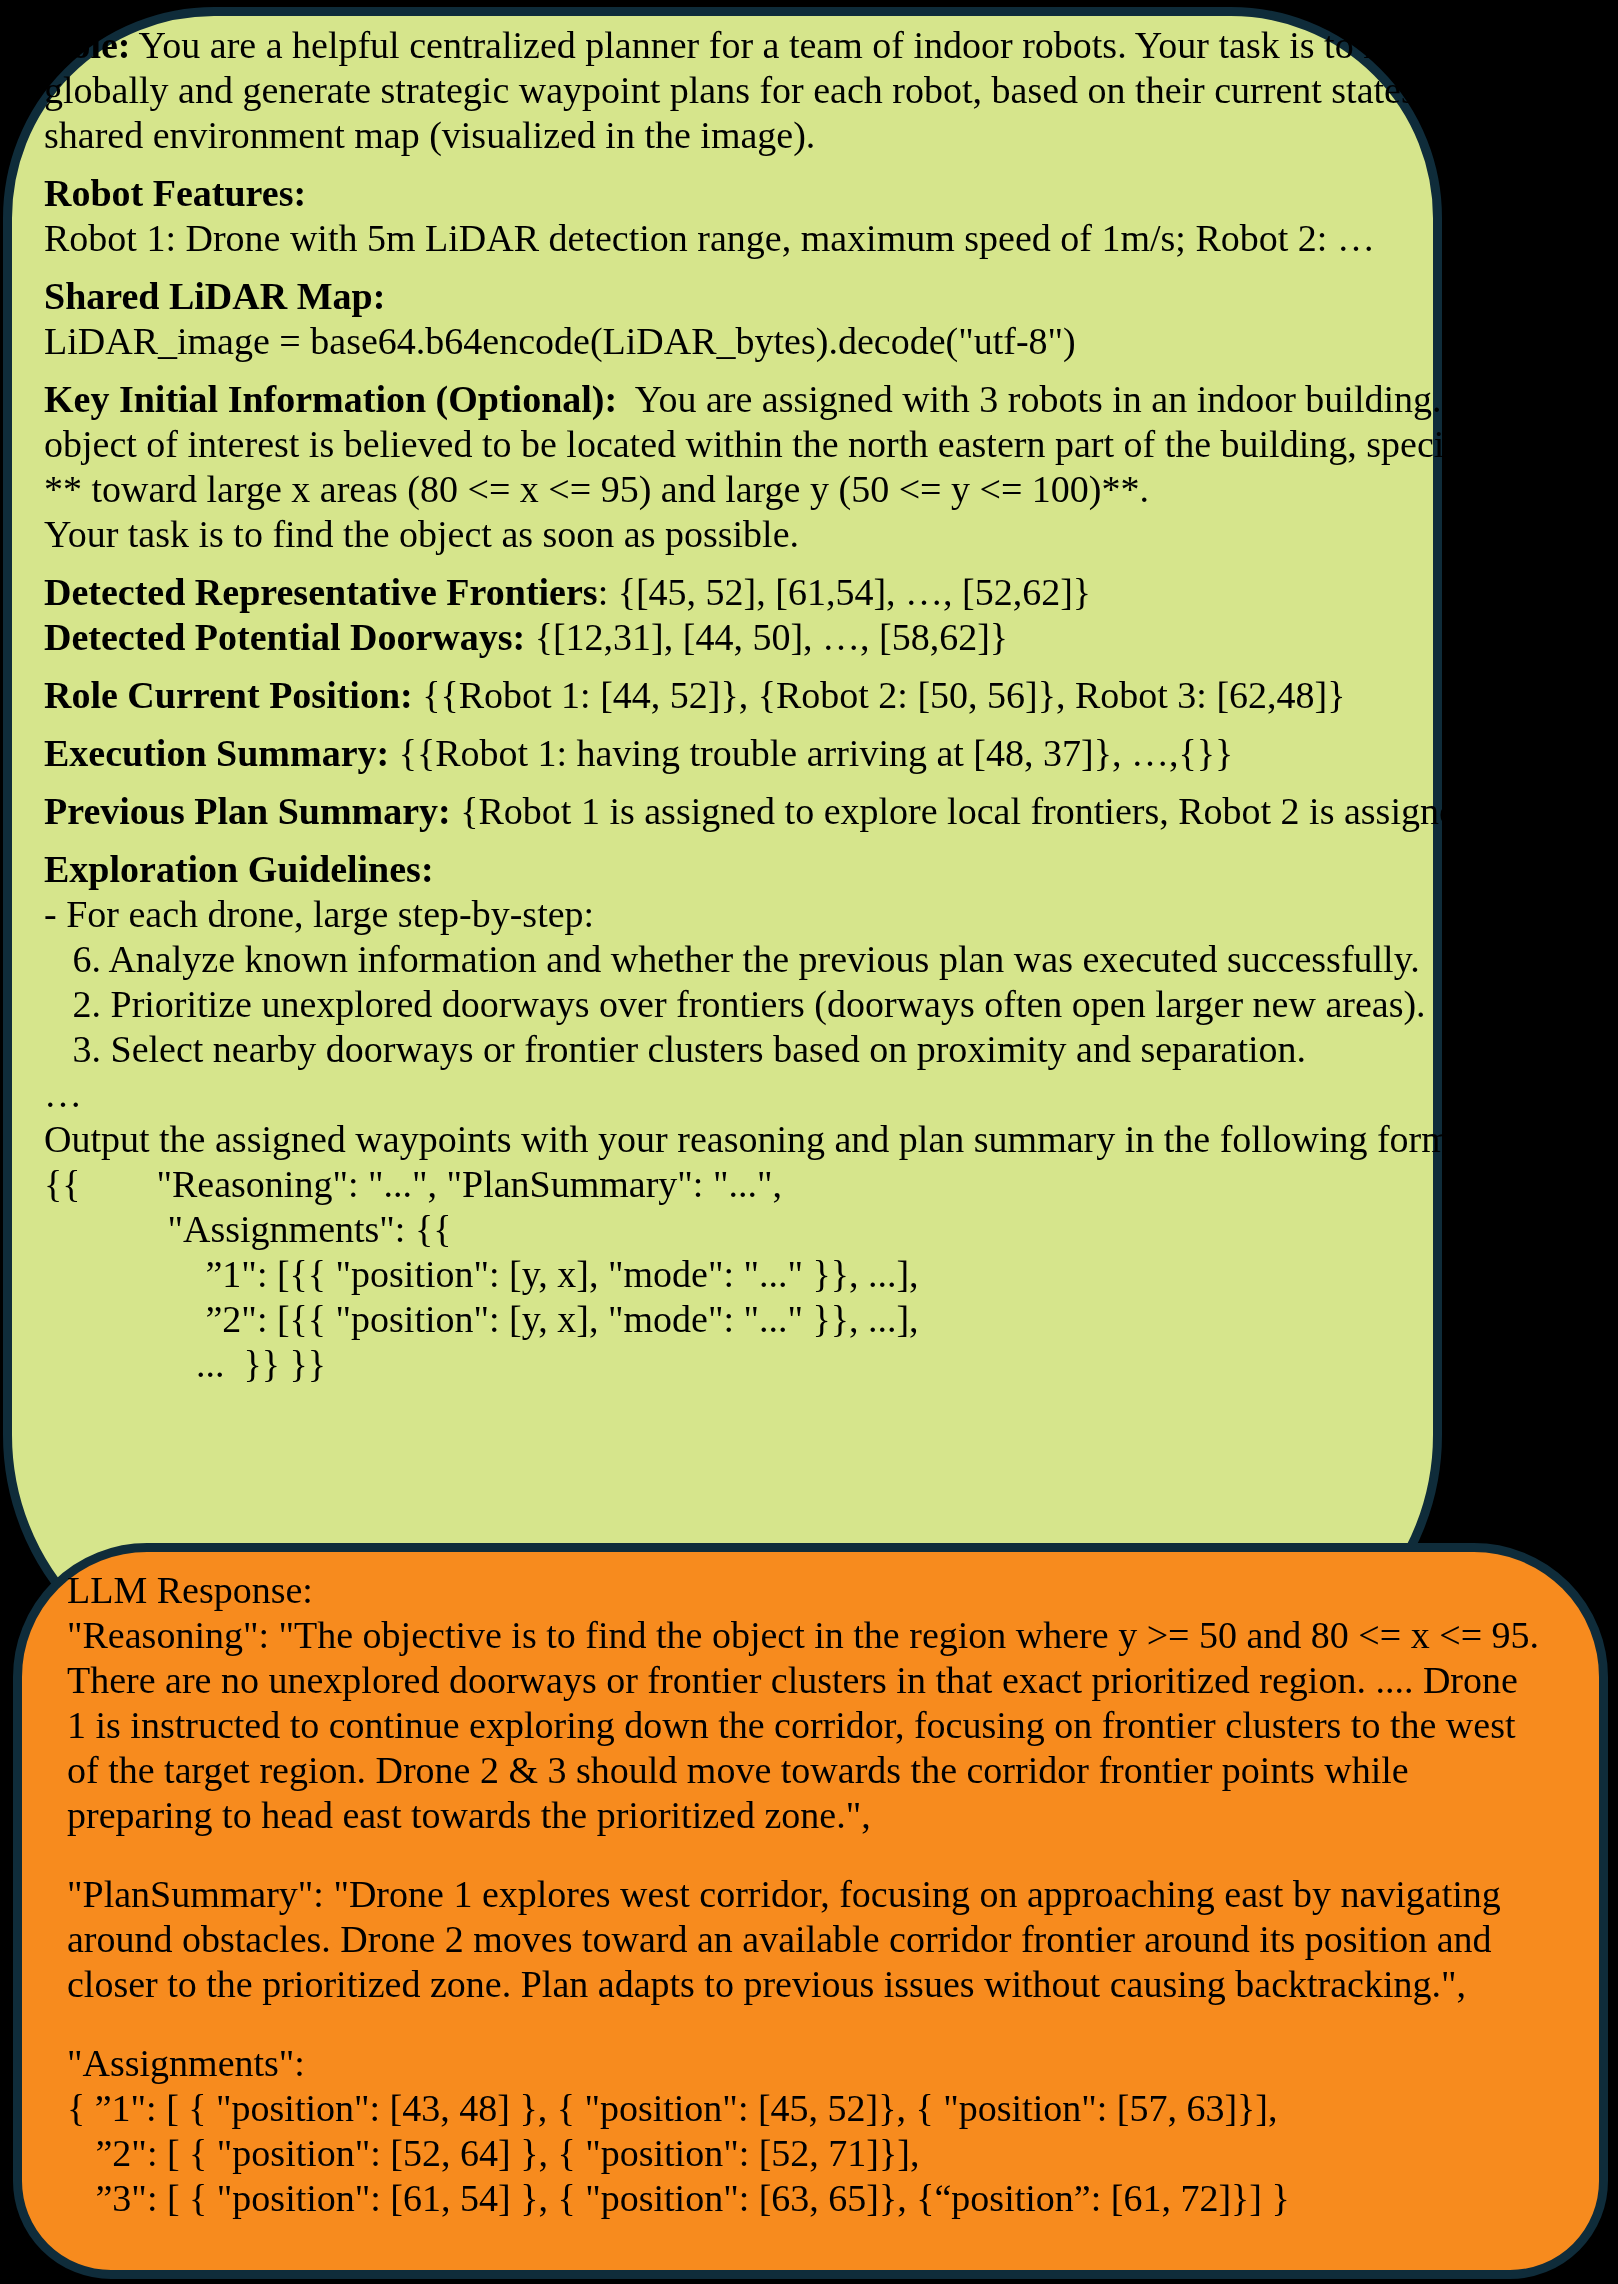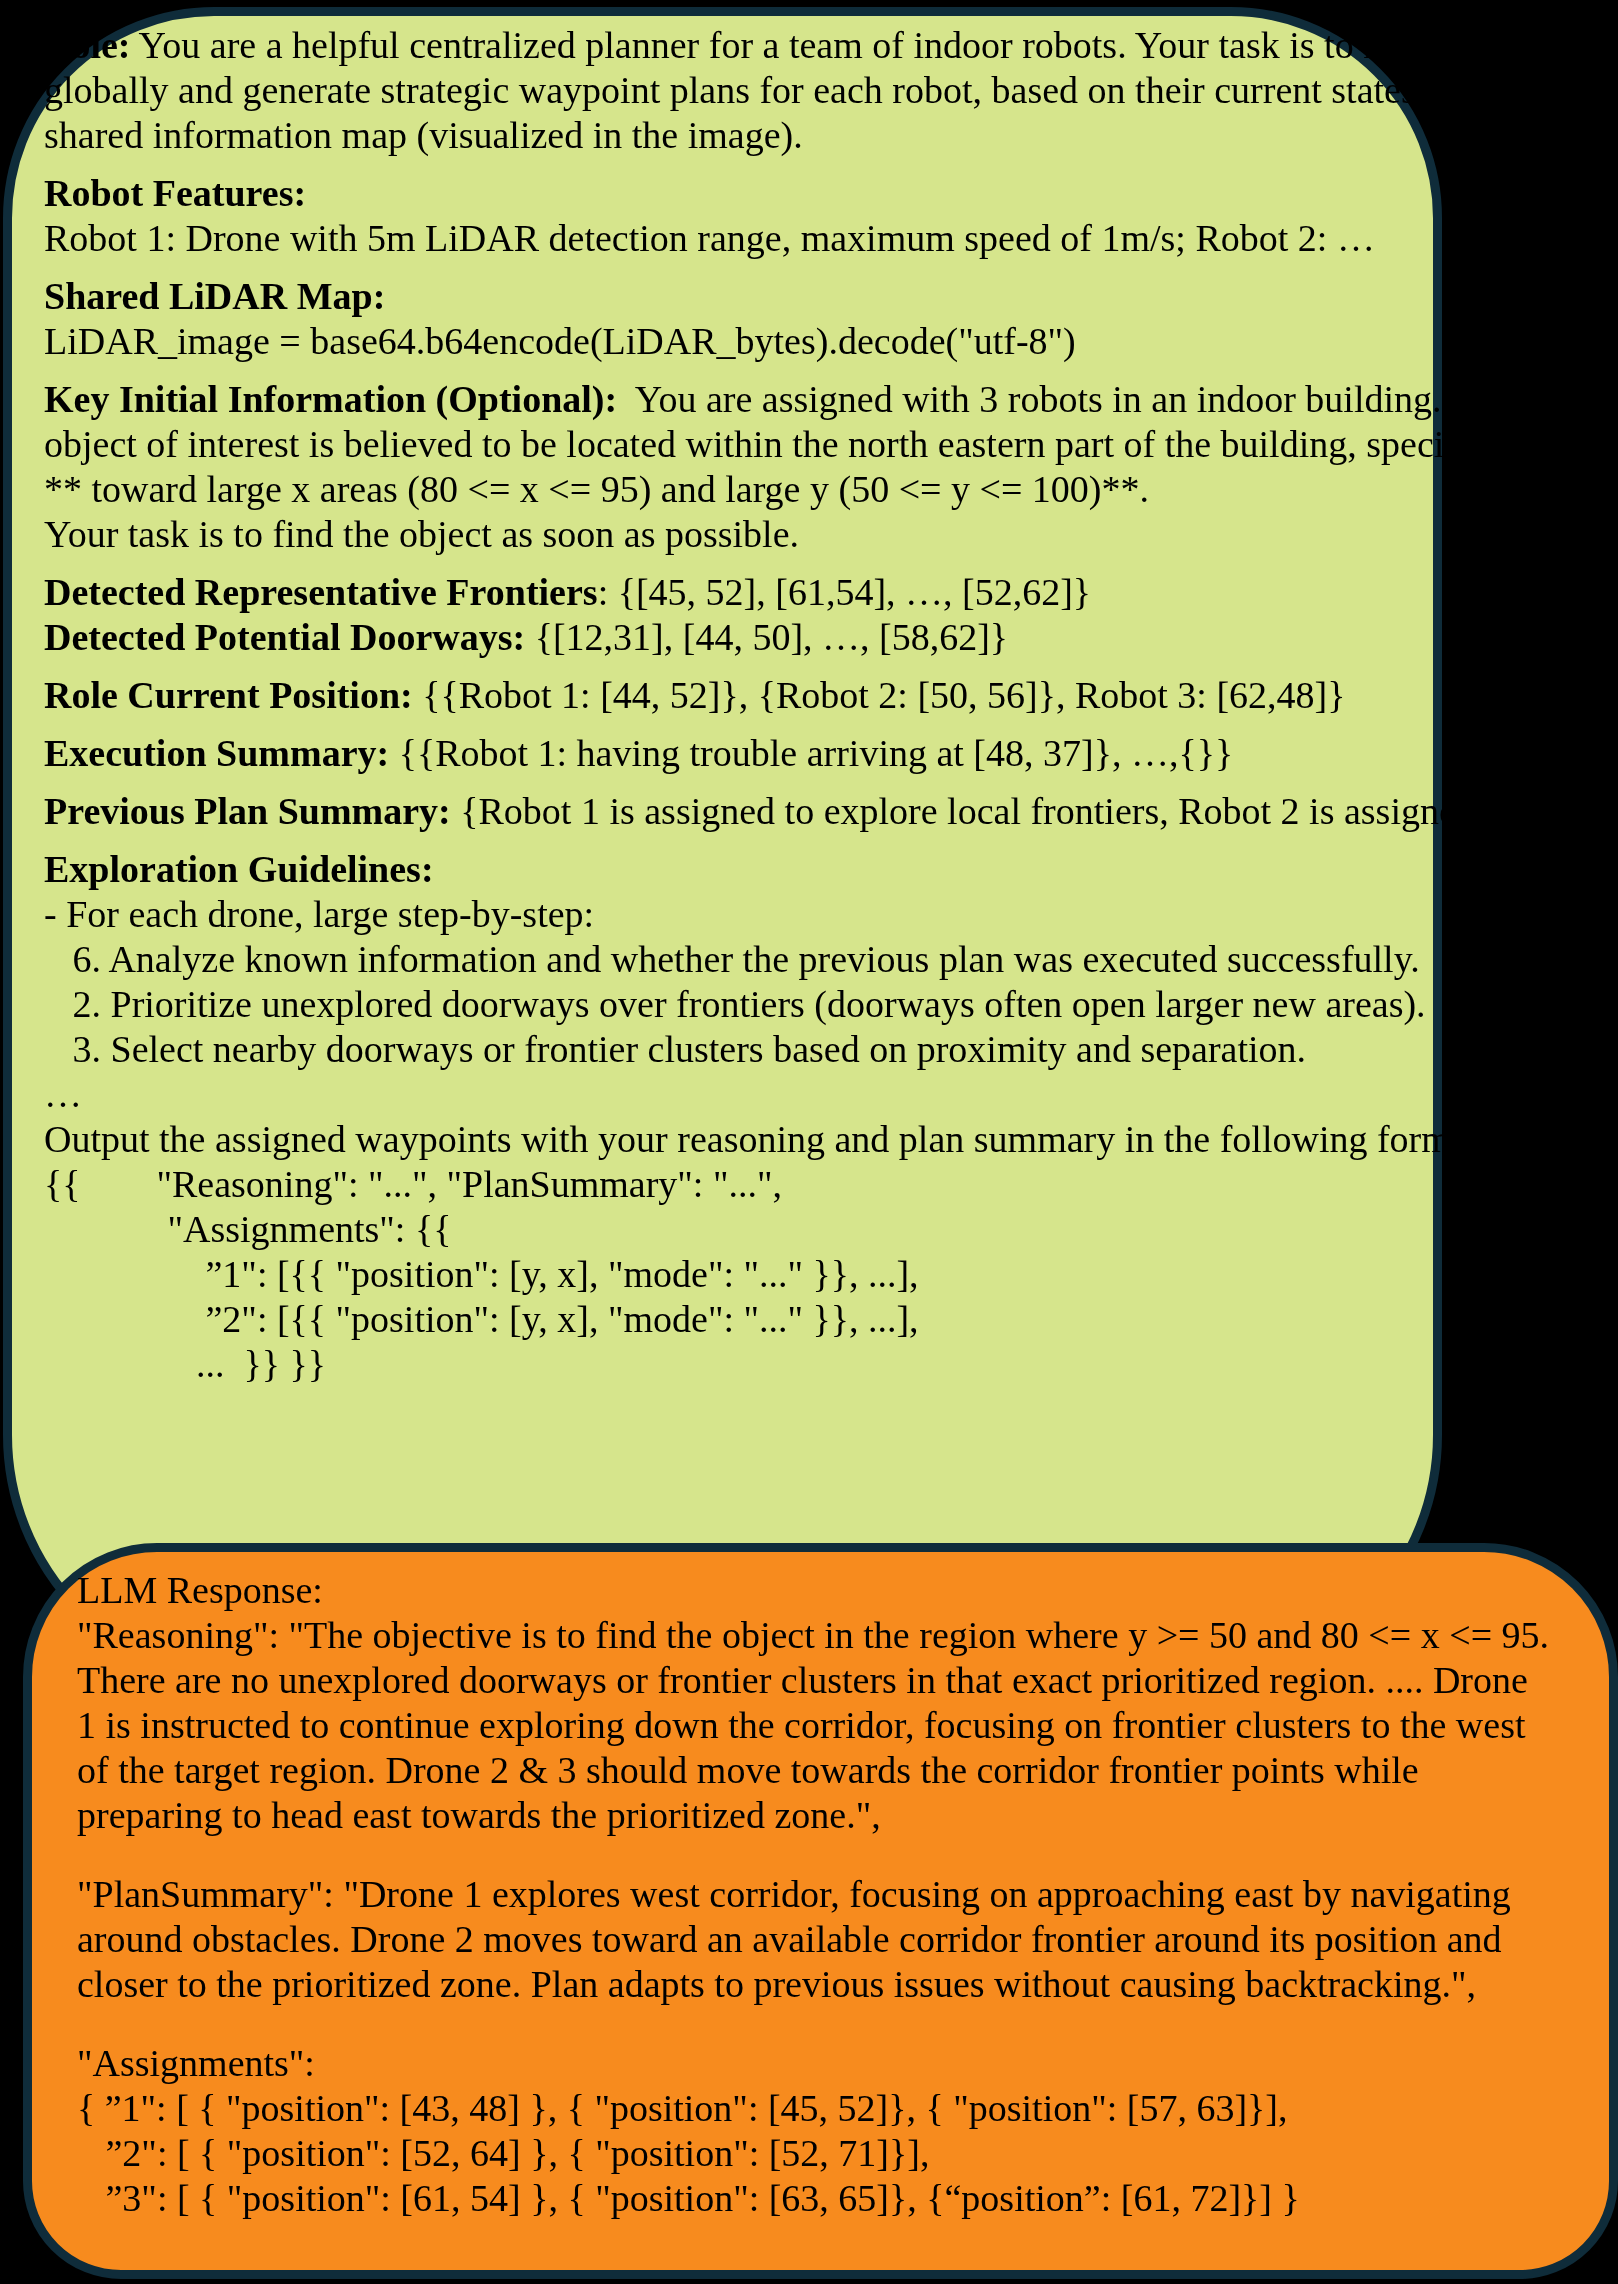--- a/index.html
+++ b/index.html
@@ -17,21 +17,21 @@
     box-sizing: border-box;
   }
   #prompt-box {
     left: 3px; top: 7px;
     width: 1439px; height: 1681px;
     border-radius: 211px 211px 253px 253px;
     padding: 7px 18.3px 0 32px;
     z-index: 1;
   }
   #response-box {
-    left: 23px; top: 1543px;
+    left: 13px; top: 1543px;
     width: 1595px; height: 736px;
     border-radius: 134px 134px 98px 98px;
     padding: 15.5px 24px 0 45px;
     z-index: 2;
   }
   .line {
     white-space: pre;
     font-size: 38px;
     line-height: 45px;
   }
@@ -40,21 +40,21 @@
   #response-box .block + .block { margin-top: 34px; }
   .block.flush { margin-top: 0 !important; }
 </style>
 </head>
 <body style="width: 1619px; height: 2284px; background: rgb(0, 0, 0);">
 
 <div id="prompt-box" class="panel" style="background: rgb(214, 229, 140); border: 9.1px solid rgb(15, 44, 58); color: rgb(0, 0, 0);">
     <div class="block">
       <div class="line"><b>Role:</b><span> You are a helpful centralized planner for a team of indoor robots. Your task is to reason</span></div>
       <div class="line"><span>globally and generate strategic waypoint plans for each robot, based on their current states and the</span></div>
-      <div class="line"><span>shared information map (visualized in the image).</span></div>
+      <div class="line"><span>shared environment map (visualized in the image).</span></div>
     </div>
     <div class="block">
       <div class="line"><b>Robot Features:</b></div>
       <div class="line"><span>Robot 1: Drone with 5m LiDAR detection range, maximum speed of 1m/s; Robot 2: …</span></div>
     </div>
     <div class="block">
       <div class="line"><b>Shared LiDAR Map:</b></div>
       <div class="line"><span>LiDAR_image = base64.b64encode(LiDAR_bytes).decode("utf-8")</span></div>
     </div>
     <div class="block">

